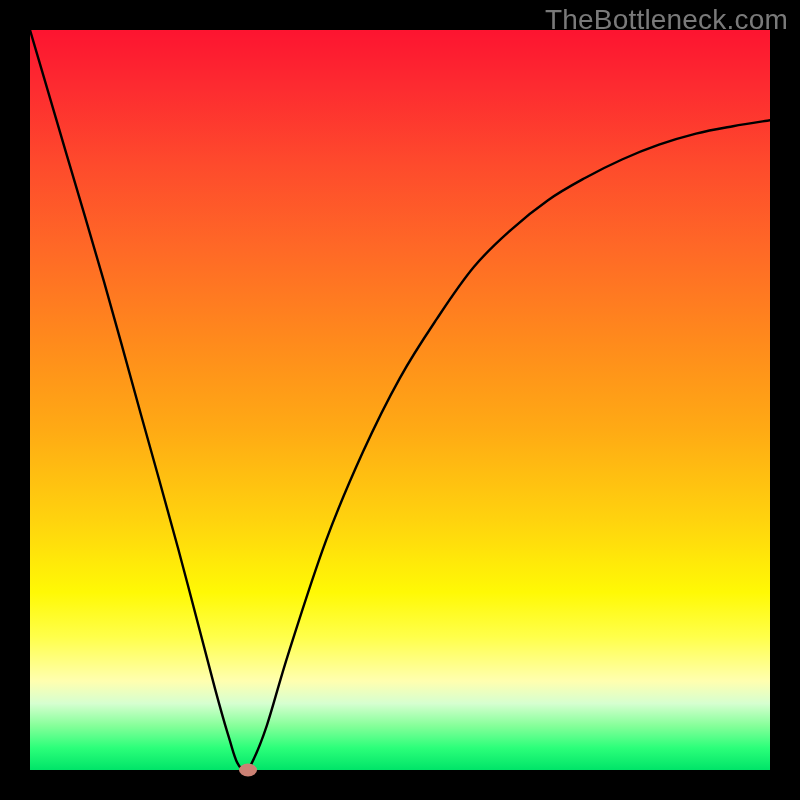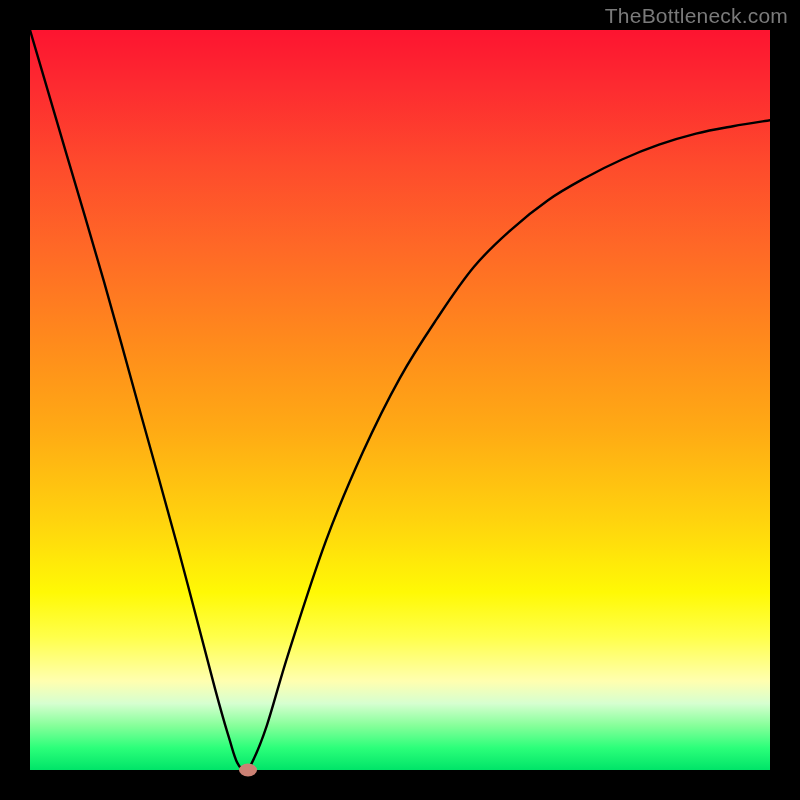--- a/index.html
+++ b/index.html
@@ -40,21 +40,21 @@
       #86ff9a 94%,
       #2cff7a 97%,
       #00e468 100%
     );
   }
   .attribution {
     position: absolute;
     top: 4px;
     right: 12px;
     color: #7a7a7a;
-    font-size: 21px;
+    font-size: 28px;
     font-weight: 500;
     letter-spacing: 0.2px;
   }
   svg.curve {
     position: absolute;
     left: 0;
     top: 0;
     width: 740px;
     height: 740px;
   }

